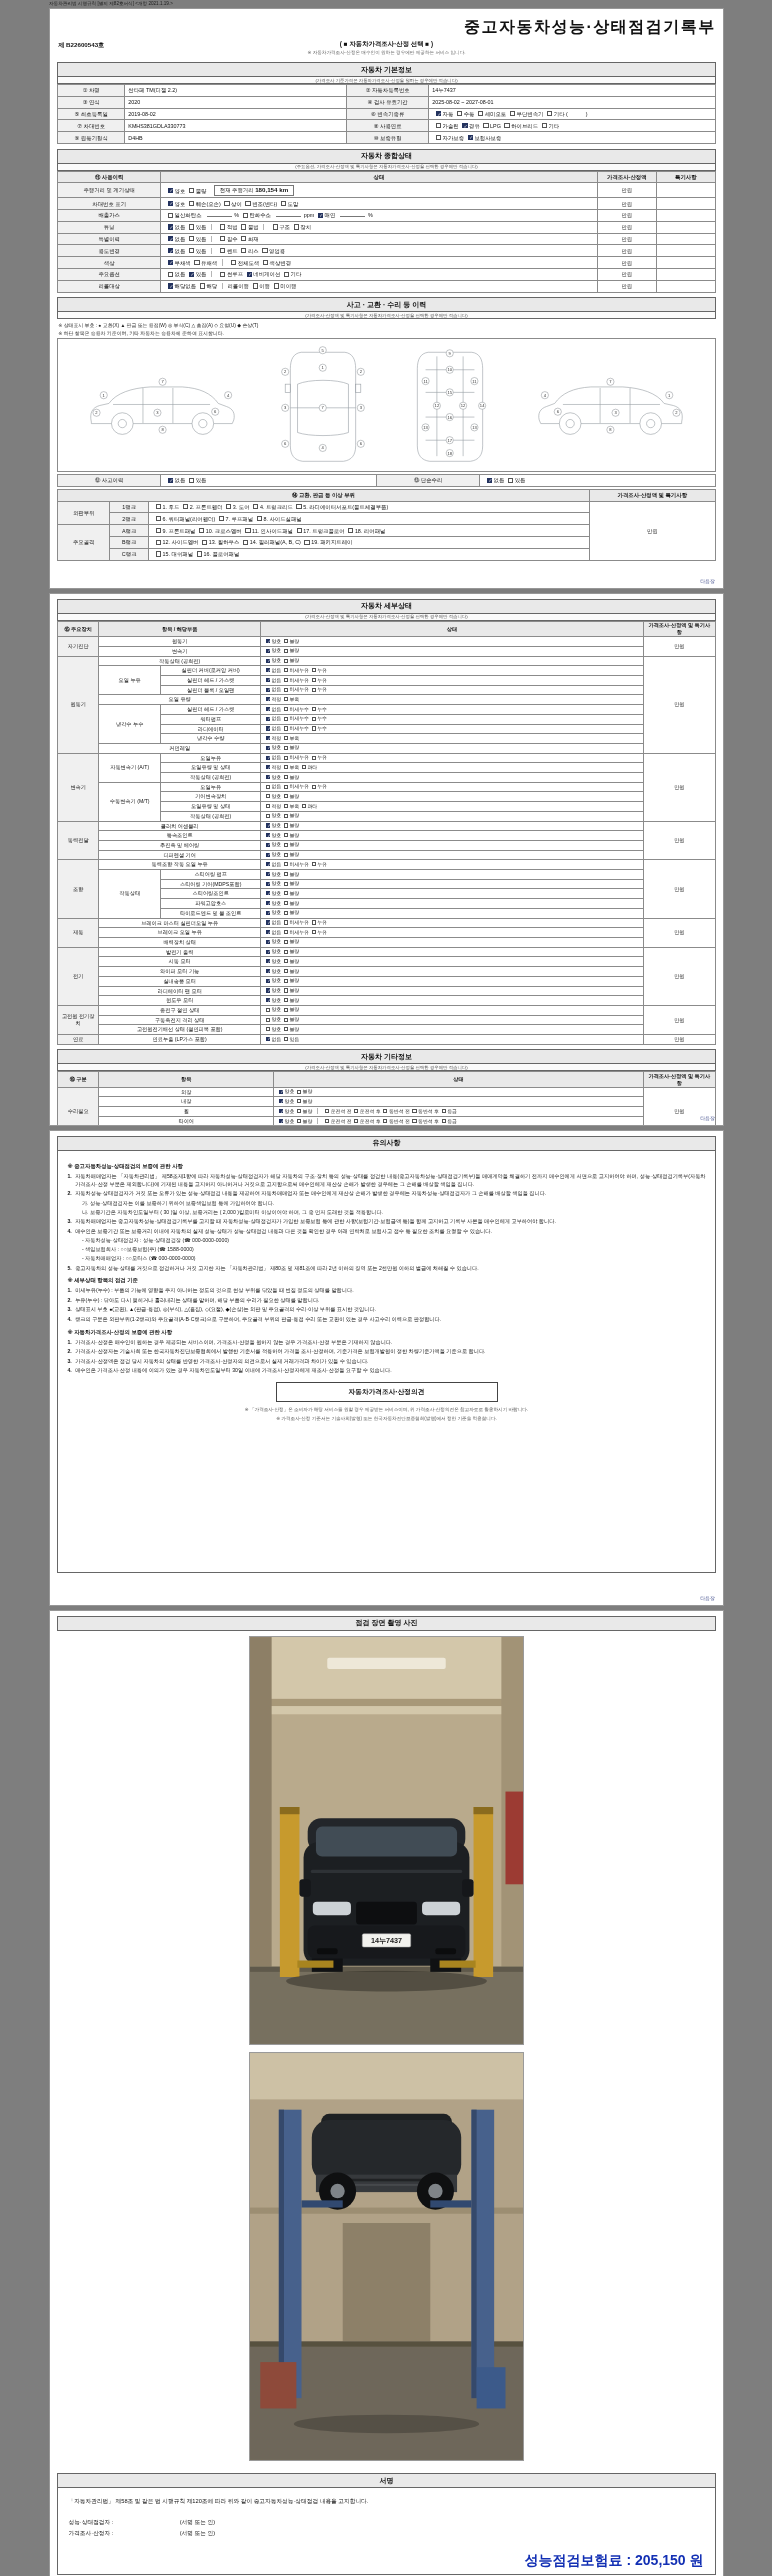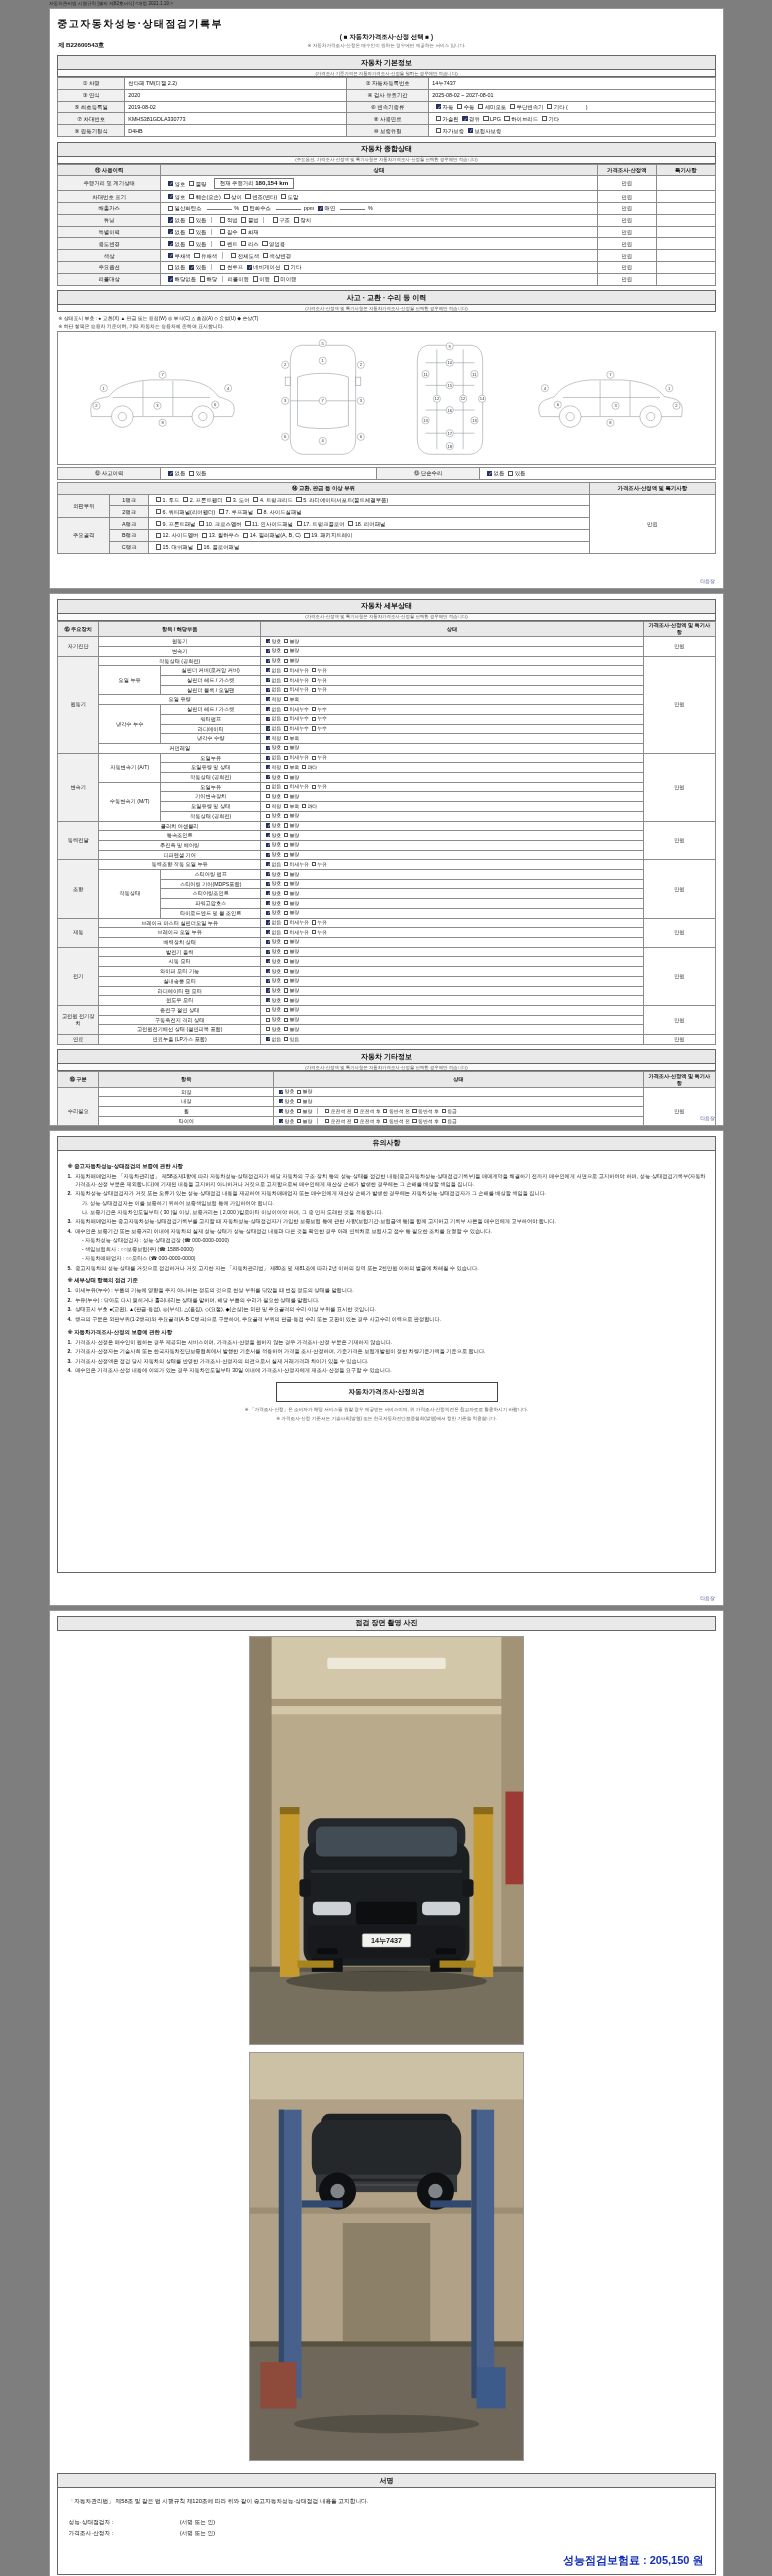--- a/index.html
+++ b/index.html
@@ -3,21 +3,21 @@
 <meta charset="utf-8">
 <style>
   *{box-sizing:border-box;margin:0;padding:0}
   html,body{background:#7e7e7e}
   body{width:773px;font-family:"Liberation Sans","DejaVu Sans",sans-serif;color:#111;padding-bottom:3.1px}
   .topnote{font-size:4.6px;color:#1c1c1c;padding:1px 0 1.5px 49px}
   .page{width:675px;margin:0 auto 4.1px;background:#fff;border:0.5px solid #979797;padding:5.2px 7.2px;overflow:hidden;position:relative}
   #p1{height:581px}#p2{height:533px}#p3{height:476px}#p4{height:968px}
   .doc-hd{position:relative;padding:3.1px 0 2.1px}
   .doc-no{position:absolute;left:1px;top:27px;font-weight:bold;font-size:6.2px}
-  .ttl{text-align:left;font-size:10px;font-weight:bold;letter-spacing:1.5px}
+  .ttl{text-align:right;font-size:16px;font-weight:bold;letter-spacing:1.5px}
   .sub{text-align:center;font-size:6.4px;font-weight:bold;margin-top:2.1px}
   .subnote{text-align:center;font-size:4.6px;color:#666;margin-top:1.5px}
   .sec{margin-top:4.6px}
   .sec-t{border:0.5px solid #666;background:#e9e9e9;text-align:center;font-weight:bold;font-size:7px;padding:1.5px 0}
   .sec-n{border:0.5px solid #666;border-top:none;background:#fbfbfb;text-align:center;font-size:4.4px;color:#555;padding:0.5px 0}
   table.f{width:100%;border-collapse:collapse;font-size:5.4px}
   .f td,.f th{border:0.5px solid #8b8b8b;padding:1.3px 3.1px;vertical-align:middle;line-height:8.2px}
   .f th{background:#e9e9e9;font-weight:bold;text-align:center;font-size:5.4px}
   .lab{background:#f0f0f0;text-align:center}
   .itm{text-align:center;background:#fff}
@@ -46,21 +46,21 @@
   .notice-body{border:0.5px solid #666;border-top:none;padding:6.2px 9.3px;font-size:5.2px;line-height:8px;height:422px;overflow:hidden}
   .nh{font-weight:bold;margin:4.6px 0 2.1px;font-size:5.4px}
   .ni{margin:1.5px 0;padding-left:7.7px;position:relative;text-align:justify}
   .ni .nn{position:absolute;left:0;font-weight:bold}
   .nsub{padding-left:14.4px;margin:1px 0;color:#222}
   .opbox{width:222px;margin:8.2px auto 4.1px;border:0.8px solid #444;text-align:center;font-weight:bold;font-size:6.7px;padding:4.6px 0}
   .opnote{font-size:4.6px;color:#555;text-align:center;margin-top:1px}
   .photo-wrap{display:flex;flex-direction:column;align-items:center;margin-top:5.2px}
   .photo{margin-bottom:7.2px;border:0.5px solid #9a9a9a;line-height:0}
   .sign-body{border:0.5px solid #666;border-top:none;height:87px;position:relative;padding:8.2px 10.3px;font-size:5.7px;line-height:11.3px}
-  .fee{position:absolute;right:11.3px;bottom:8.2px;color:#1330b4;font-weight:bold;font-size:11px}
+  .fee{position:absolute;right:11.3px;bottom:8.2px;color:#1330b4;font-weight:bold;font-size:14px}
   .foot{text-align:center;font-size:4.6px;color:#333;margin-top:3.6px;line-height:7.2px}
 </style>
 </head>
 <body>
 
 <div class="topnote">자동차관리법 시행규칙 [별지 제82호서식] &lt;개정 2021.1.19.&gt;</div>
 
 <div class="page" id="p1">
   <div class="doc-hd">
     <div class="doc-no">제 B22600543호</div>

